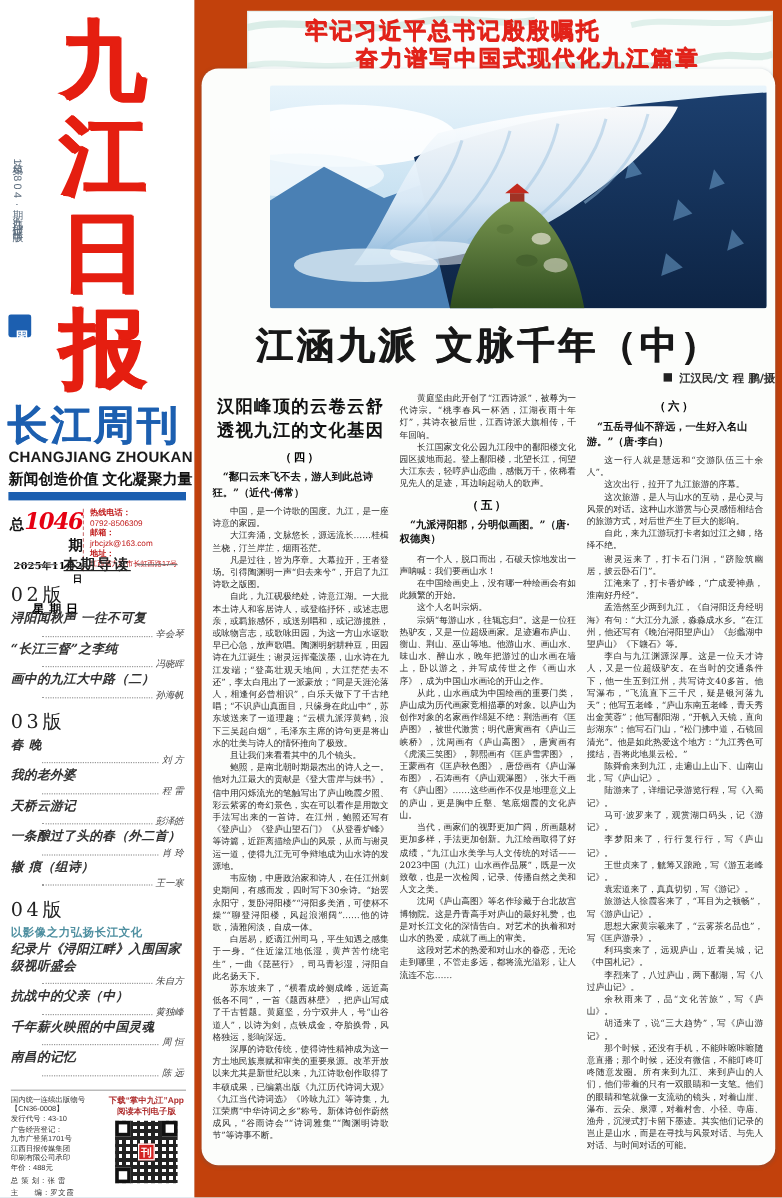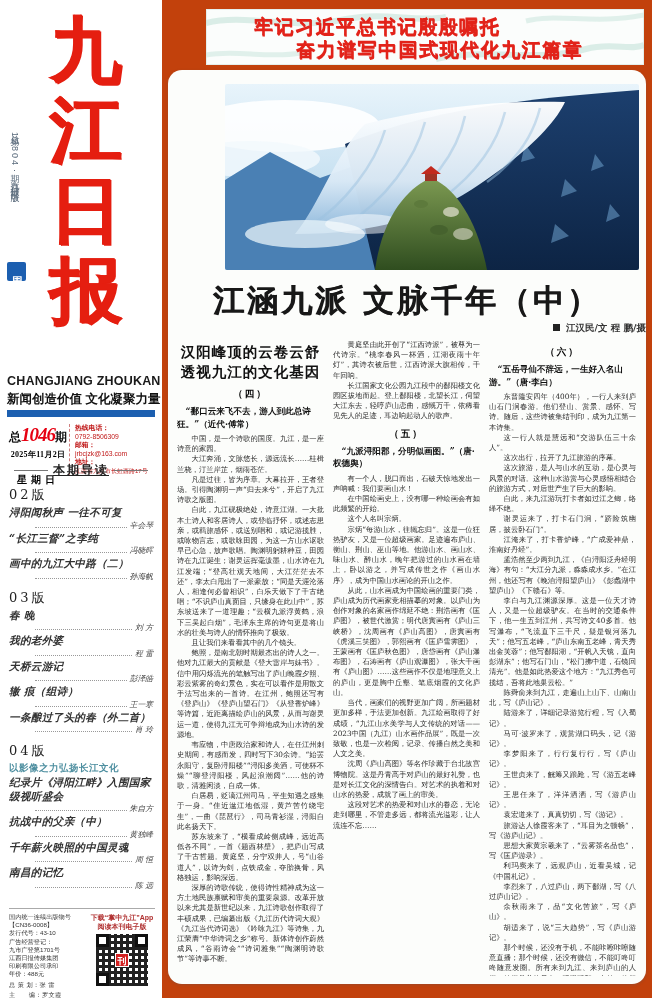--- a/index.html
+++ b/index.html
@@ -19,33 +19,33 @@
     letter-spacing:3px; border-radius:2px; font-family:"Liberation Sans",sans-serif; }
   .weekly-title { position:absolute; left:6px; top:332px; width:150px; font-size:34px;
     font-weight:900; color:#1c5fb0; letter-spacing:2px; font-family:"Liberation Sans",sans-serif;
     text-shadow:.6px 0 #1c5fb0; }
   .weekly-en { position:absolute; left:7px; top:374px; font-size:12.5px; font-weight:bold;
     color:#1a1a1a; letter-spacing:.2px; font-family:"Liberation Sans",sans-serif; }
   .slogan { position:absolute; left:7px; top:391px; font-size:12.5px; font-weight:bold; color:#111;
     font-family:"Liberation Sans",sans-serif; }
   .blue-bar { position:absolute; left:7px; top:410px; width:148px; height:7px; background:#1c5fb0; }
   .issue-row { position:absolute; left:7px; top:424px; width:148px; height:52px; display:flex; }
-  .issue-left { width:62px; text-align:center;font-family:Liberation Serif, serif; }
+  .issue-left { width:62px; text-align:right; }
   .issue-line { font-weight:bold; color:#111; font-size:12px; }
   .issue-line .num { color:#e60012; font-size:19px; font-style:italic; letter-spacing:-1px; }
   .issue-date { font-size:8px; font-weight:bold; margin-top:3px; letter-spacing:.3px; }
   .issue-week { font-size:10px; font-weight:bold; margin-top:13px; letter-spacing:4px; }
   .contact { flex:1; border-left:1px dashed #d08080; padding-left:5px; color:#c01818;
     font-size:6.8px; line-height:8.6px; font-family:"Liberation Sans",sans-serif; }
   .contact .lbl { font-weight:bold; }
   .digest { position:absolute; left:9px; top:462px; width:144px; }
   .digest-header { display:flex; align-items:center; font-size:12px; font-weight:bold; color:#222;
     letter-spacing:2px; margin-bottom:4px;text-decoration:underline; }
   .digest-header:before,.digest-header:after { content:""; flex:1; border-top:1px solid #777; margin:0 5px; }
-  .dg-page { font-size:13px; color:#222; letter-spacing:3px; margin:7px 0 2px 0; }
+  .dg-page { font-size:16px; color:#222; letter-spacing:3px; margin:7px 0 2px 0; }
   .dg-kicker { font-size:9.5px; color:#4e8fa0; font-weight:bold; margin:2px 0 1px 0; letter-spacing:.5px; }
   .dg-item { margin-bottom:1px; }
   .dg-title { font-size:10.6px; font-weight:bold; font-style:italic; color:#333; line-height:13.5px;
     letter-spacing:.3px; }
   .dg-author { display:flex; align-items:flex-end; height:11px; }
   .dg-author .leader { flex:1; border-bottom:1px dotted #999; margin:0 3px 3px 26px; }
   .dg-author .name { font-size:7.8px; color:#444; font-style:italic; white-space:nowrap; }
   .pub-box { position:absolute; left:9px; top:908px; width:146px; height:84px;
     border-top:1px solid #aaa; padding-top:4px; display:flex; }
   .pub-left { width:80px; font-size:6.2px; line-height:8.2px; color:#333;
@@ -65,21 +65,21 @@
     border:1px solid #fff; }
 
   
   #main { position:absolute; left:162px; top:0; width:490px; height:998px; background:#c2410c; }
   .banner { position:absolute; left:44px; top:9px; width:438px; height:56px; background:#fbfdfc;
     overflow:hidden; box-shadow:0 0 0 1px #e4efec inset; }
   .banner svg { position:absolute; left:0; top:0; }
   .banner-text { position:relative; padding:6px 0 0 48px; color:#e2231a; font-weight:900;
     font-size:19px; line-height:23px; letter-spacing:1.5px; text-shadow:.5px .5px 0 #e2231a; }
   .banner-text .l2 { padding-left:42px; }
-  .card { position:absolute; left:6px; top:70px; width:478px; height:914px; background:#fcfdfb;
+  .card { position:absolute; left:6px; top:57px; width:478px; height:914px; background:#fcfdfb;
     border-radius:14px; box-shadow:0 1px 3px rgba(60,90,110,.25); }
   .photo { position:absolute; left:57px; top:14px; width:414px; height:186px; overflow:hidden;
     border-radius:2px; }
   .headline { position:absolute; left:0; top:210px; width:100%; text-align:center; font-size:31px;
     font-weight:900; color:#181818; letter-spacing:3px; text-shadow:.7px 0 #181818; }
   .byline { position:absolute; left:0; top:252px; width:100%; text-align:right; font-size:9.5px;
     color:#333; font-weight:bold; }
   .byline .sq { display:inline-block; width:7px; height:7px; background:#222; margin-right:6px; }
   .cols { position:absolute; left:9px; top:270px; width:460px; height:636px; display:flex; gap:9px;
     overflow:hidden; }
@@ -98,20 +98,21 @@
 
   <aside id="sidebar">
     <div class="mast">
       <div>九</div>
       <div>江</div>
       <div>日</div>
       <div>报</div>
     </div>
     <div class="issue-note">总第12804期·九江日报社出版</div>
     <div class="weekend-badge">周末版</div>
+    <div class="weekly-title">长江周刊</div>
     <div class="weekly-en">CHANGJIANG ZHOUKAN</div>
     <div class="slogan">新闻创造价值 文化凝聚力量</div>
     <div class="blue-bar"></div>
 
     <div class="issue-row">
       <div class="issue-left">
         <div class="issue-line">
           <span>总</span><span class="num">1046</span><span>期</span>
         </div>
         <div class="issue-date">2025年11月2日</div>
@@ -171,31 +172,31 @@
           </div>
       </div>
       <div class="dg-item">
         <div class="dg-title">天桥云游记</div>
         <div class="dg-author">
             <span class="leader"></span>
             <span class="name">彭泽皓</span>
           </div>
       </div>
       <div class="dg-item">
+        <div class="dg-title">一条酿过了头的春（外二首）</div>
+        <div class="dg-author">
+            <span class="leader"></span>
+            <span class="name">肖 玲</span>
+          </div>
+      </div>
+      <div class="dg-item">
         <div class="dg-title">辙 痕（组诗）</div>
         <div class="dg-author">
             <span class="leader"></span>
             <span class="name">王一寒</span>
-          </div>
-      </div>
-      <div class="dg-item">
-        <div class="dg-title">一条酿过了头的春（外二首）</div>
-        <div class="dg-author">
-            <span class="leader"></span>
-            <span class="name">肖 玲</span>
           </div>
       </div>
 
       <div class="dg-page">04版</div>
       <div class="dg-kicker">以影像之力弘扬长江文化</div>
       <div class="dg-item">
         <div class="dg-title">纪录片《浔阳江畔》入围国家级视听盛会</div>
         <div class="dg-author">
             <span class="leader"></span>
             <span class="name">朱自方</span>
@@ -343,35 +344,33 @@
           <p>宗炳“每游山水，往辄忘归”。这是一位狂热驴友，又是一位超级画家。足迹遍布庐山、衡山、荆山、巫山等地。他游山水、画山水、味山水、醉山水，晚年把游过的山水画在墙上，卧以游之，并写成传世之作《画山水序》，成为中国山水画论的开山之作。</p>
           <p>从此，山水画成为中国绘画的重要门类，庐山成为历代画家竞相描摹的对象。以庐山为创作对象的名家画作绵延不绝：荆浩画有《匡庐图》，被世代激赏；明代唐寅画有《庐山三峡桥》，沈周画有《庐山高图》，唐寅画有《虎溪三笑图》，郭熙画有《匡庐雪霁图》，王蒙画有《匡庐秋色图》，唐岱画有《庐山瀑布图》，石涛画有《庐山观瀑图》，张大千画有《庐山图》……这些画作不仅是地理意义上的庐山，更是胸中丘壑、笔底烟霞的文化庐山。</p>
           <p>当代，画家们的视野更加广阔，所画题材更加多样，手法更加创新。九江绘画取得了好成绩，“九江山水美学与人文传统的对话——2023中国（九江）山水画作品展”，既是一次致敬，也是一次检阅，记录、传播自然之美和人文之美。</p>
           <p>沈周《庐山高图》等名作珍藏于台北故宫博物院。这是丹青高手对庐山的最好礼赞，也是对长江文化的深情告白。对艺术的执着和对山水的热爱，成就了画上的审美。</p>
           <p>这段对艺术的热爱和对山水的眷恋，无论走到哪里，不管走多远，都将流光溢彩，让人流连不忘……</p>
         </div>
 
         <div class="col">
           <div class="sec-no">（六）</div>
           <div class="quote">“五岳寻仙不辞远，一生好入名山游。”（唐·李白）</div>
-          <p>东晋隆安四年（400年），一行人来到庐山石门涧春游。他们登山、赏景、感怀、写诗。随后，这些诗被集结刊印，成为九江第一本诗集。</p>
           <p>这一行人就是慧远和“交游队伍三十余人”。</p>
           <p>这次出行，拉开了九江旅游的序幕。</p>
           <p>这次旅游，是人与山水的互动，是心灵与风景的对话。这种山水游赏与心灵感悟相结合的旅游方式，对后世产生了巨大的影响。</p>
           <p>自此，来九江游玩打卡者如过江之鲫，络绎不绝。</p>
           <p>谢灵运来了，打卡石门涧，“跻险筑幽居，披云卧石门”。</p>
           <p>江淹来了，打卡香炉峰，“广成爱神鼎，淮南好丹经”。</p>
           <p>孟浩然至少两到九江，《自浔阳泛舟经明海》有句：“大江分九派，淼淼成水乡。”在江州，他还写有《晚泊浔阳望庐山》《彭蠡湖中望庐山》《下赣石》等。</p>
           <p>李白与九江渊源深厚。这是一位天才诗人，又是一位超级驴友。在当时的交通条件下，他一生五到江州，共写诗文40多首。他写瀑布，“飞流直下三千尺，疑是银河落九天”；他写五老峰，“庐山东南五老峰，青天秀出金芙蓉”；他写鄱阳湖，“开帆入天镜，直向彭湖东”；他写石门山，“松门拂中道，石镜回清光”。他是如此热爱这个地方：“九江秀色可揽结，吾将此地巢云松。”</p>
           <p>陈舜俞来到九江，走遍山上山下、山南山北，写《庐山记》。</p>
           <p>陆游来了，详细记录游览行程，写《入蜀记》。</p>
           <p>马可·波罗来了，观赏湖口码头，记《游记》。</p>
           <p>李梦阳来了，行行复行行，写《庐山记》。</p>
           <p>王世贞来了，觥筹又踉跄，写《游五老峰记》。</p>
-          <p>王思任来了，洋洋洒洒，写《游庐山记》。</p>
           <p>袁宏道来了，真真切切，写《游记》。</p>
           <p>旅游达人徐霞客来了，“耳目为之顿畅”，写《游庐山记》。</p>
           <p>思想大家黄宗羲来了，“云雾茶名品也”，写《匡庐游录》。</p>
           <p>利玛窦来了，远观庐山，近看吴城，记《中国札记》。</p>
           <p>李烈来了，八过庐山，两下鄱湖，写《八过庐山记》。</p>
           <p>余秋雨来了，品“文化苦旅”，写《庐山》。</p>
           <p>胡适来了，说“三大趋势”，写《庐山游记》。</p>
           <p>那个时候，还没有手机，不能咔嚓咔嚓随意直播；那个时候，还没有微信，不能叮咚叮咚随意发圈。所有来到九江、来到庐山的人们，他们带着的只有一双眼睛和一支笔。他们的眼睛和笔就像一支流动的镜头，对着山崖、瀑布、云朵、泉潭，对着村舍、小径、寺庙、渔舟，沉浸式打卡留下墨迹。其实他们记录的岂止是山水，而是在寻找与风景对话、与先人对话、与时间对话的可能。</p>
 
         </div>

